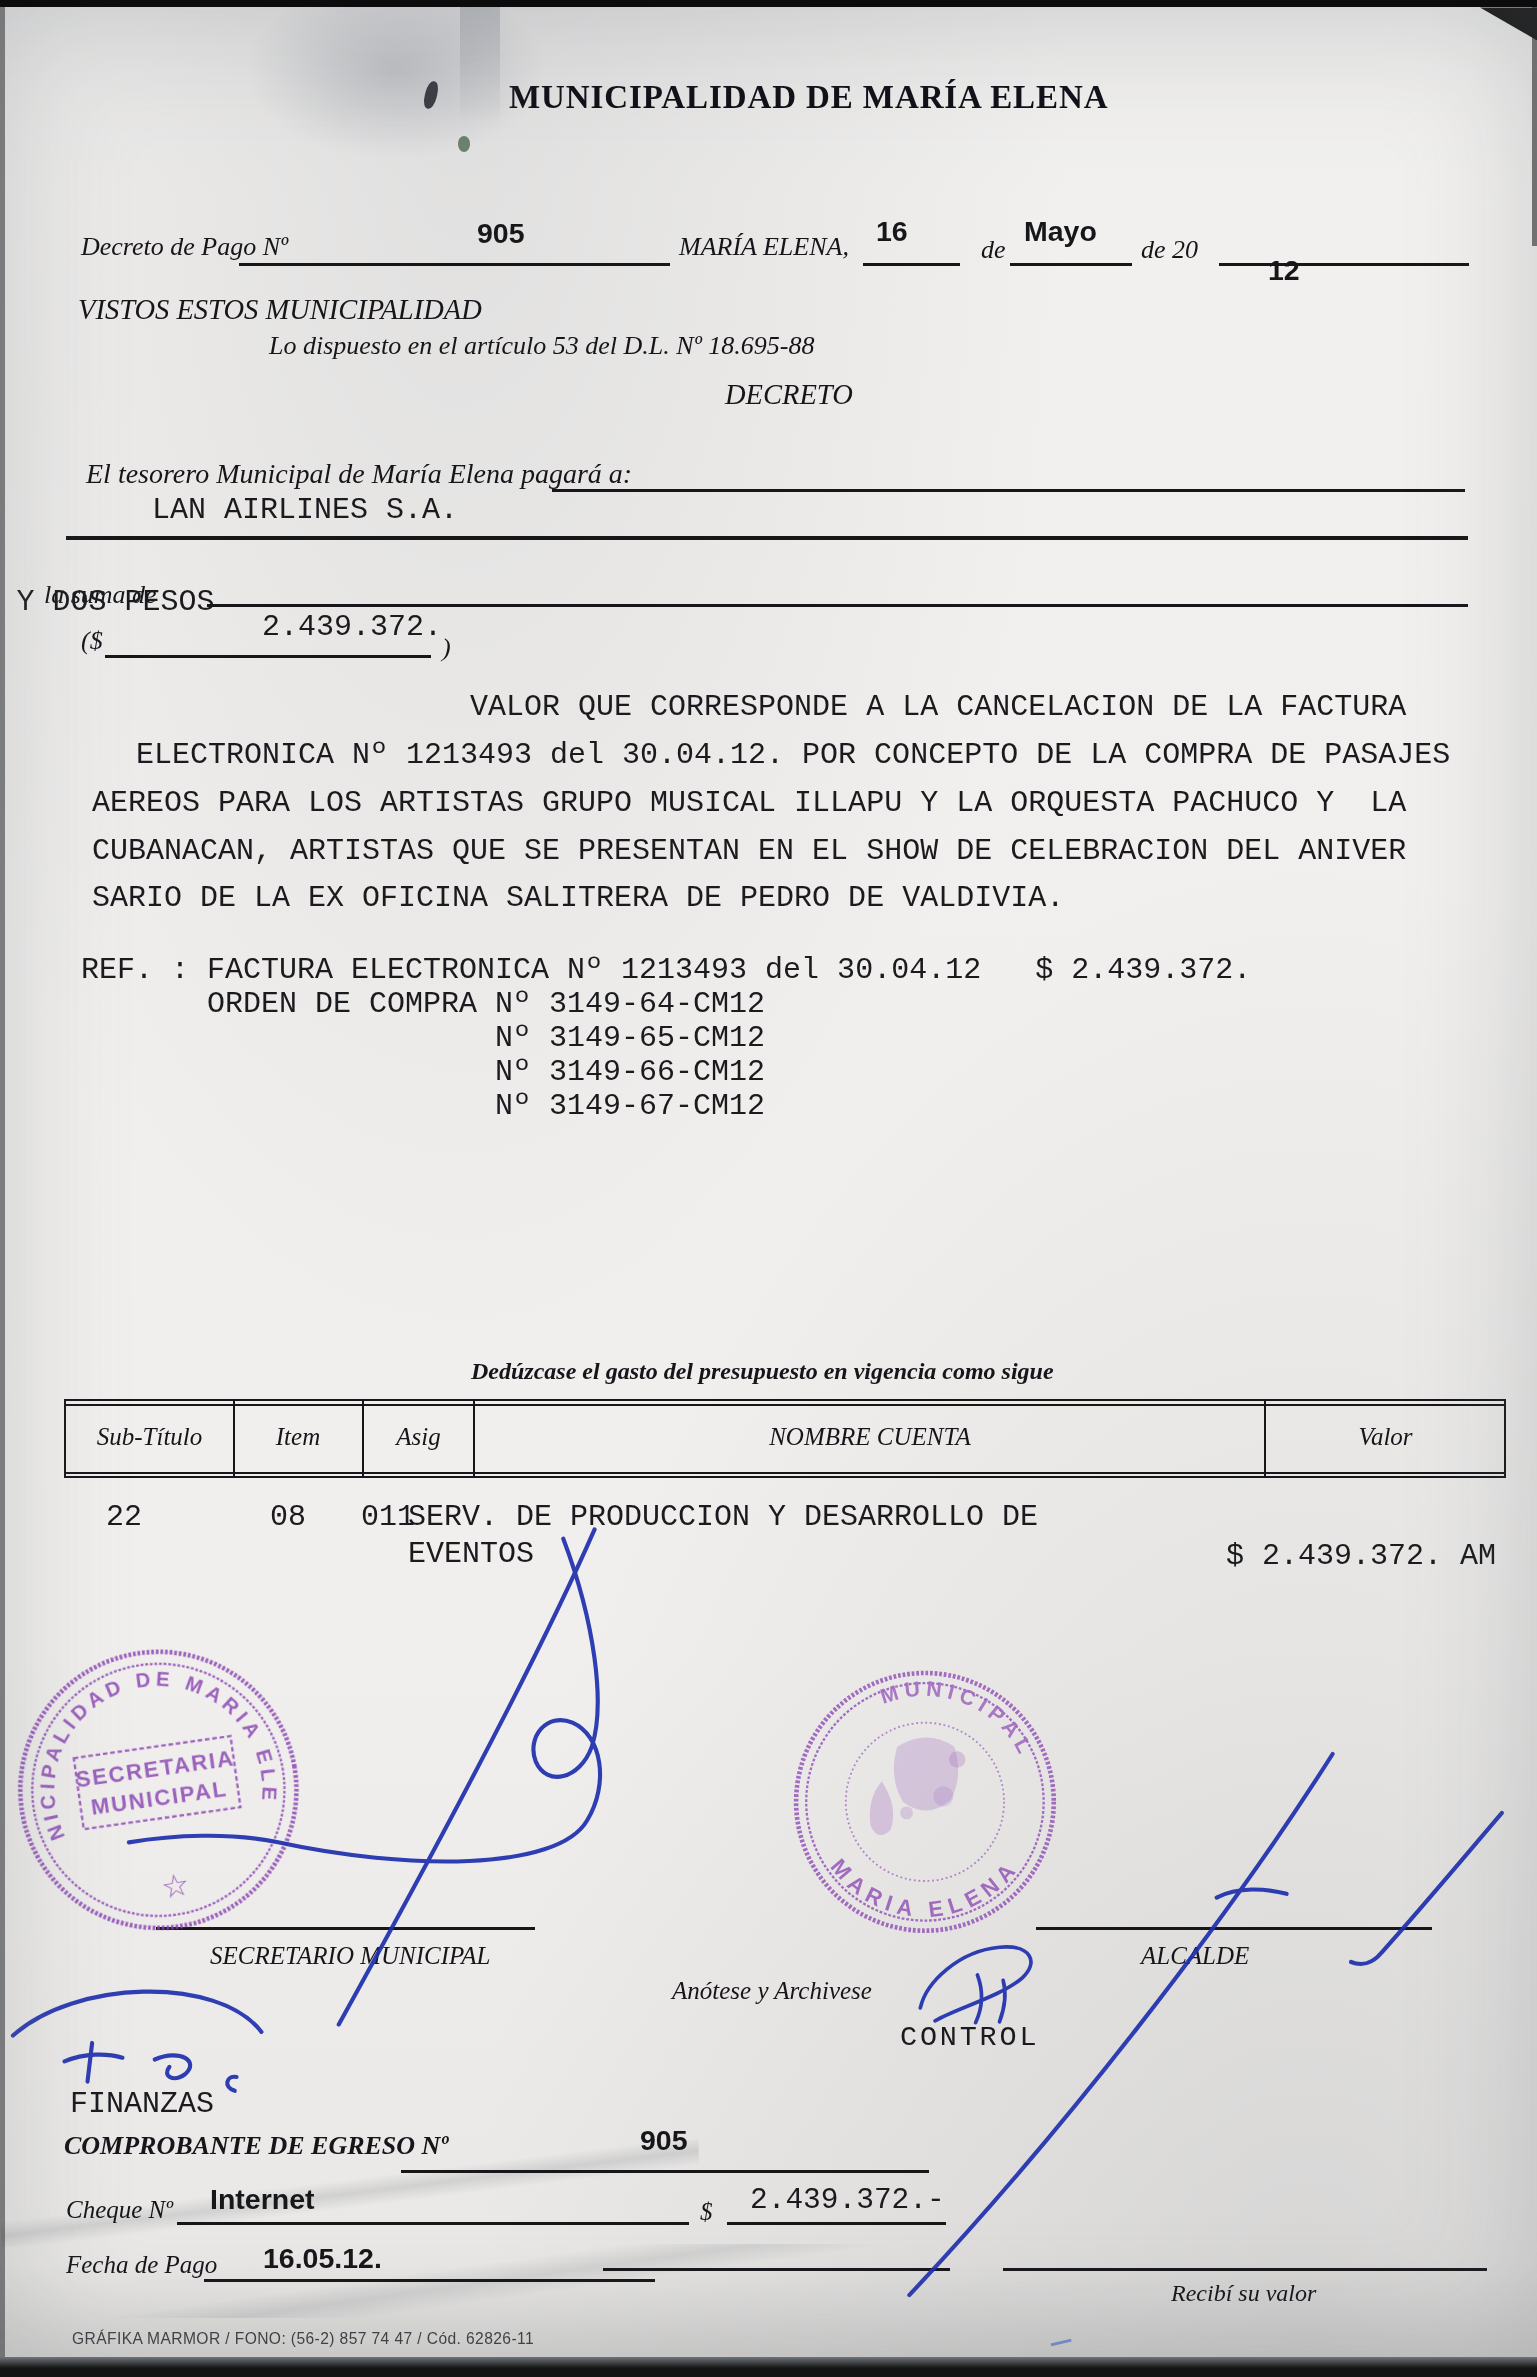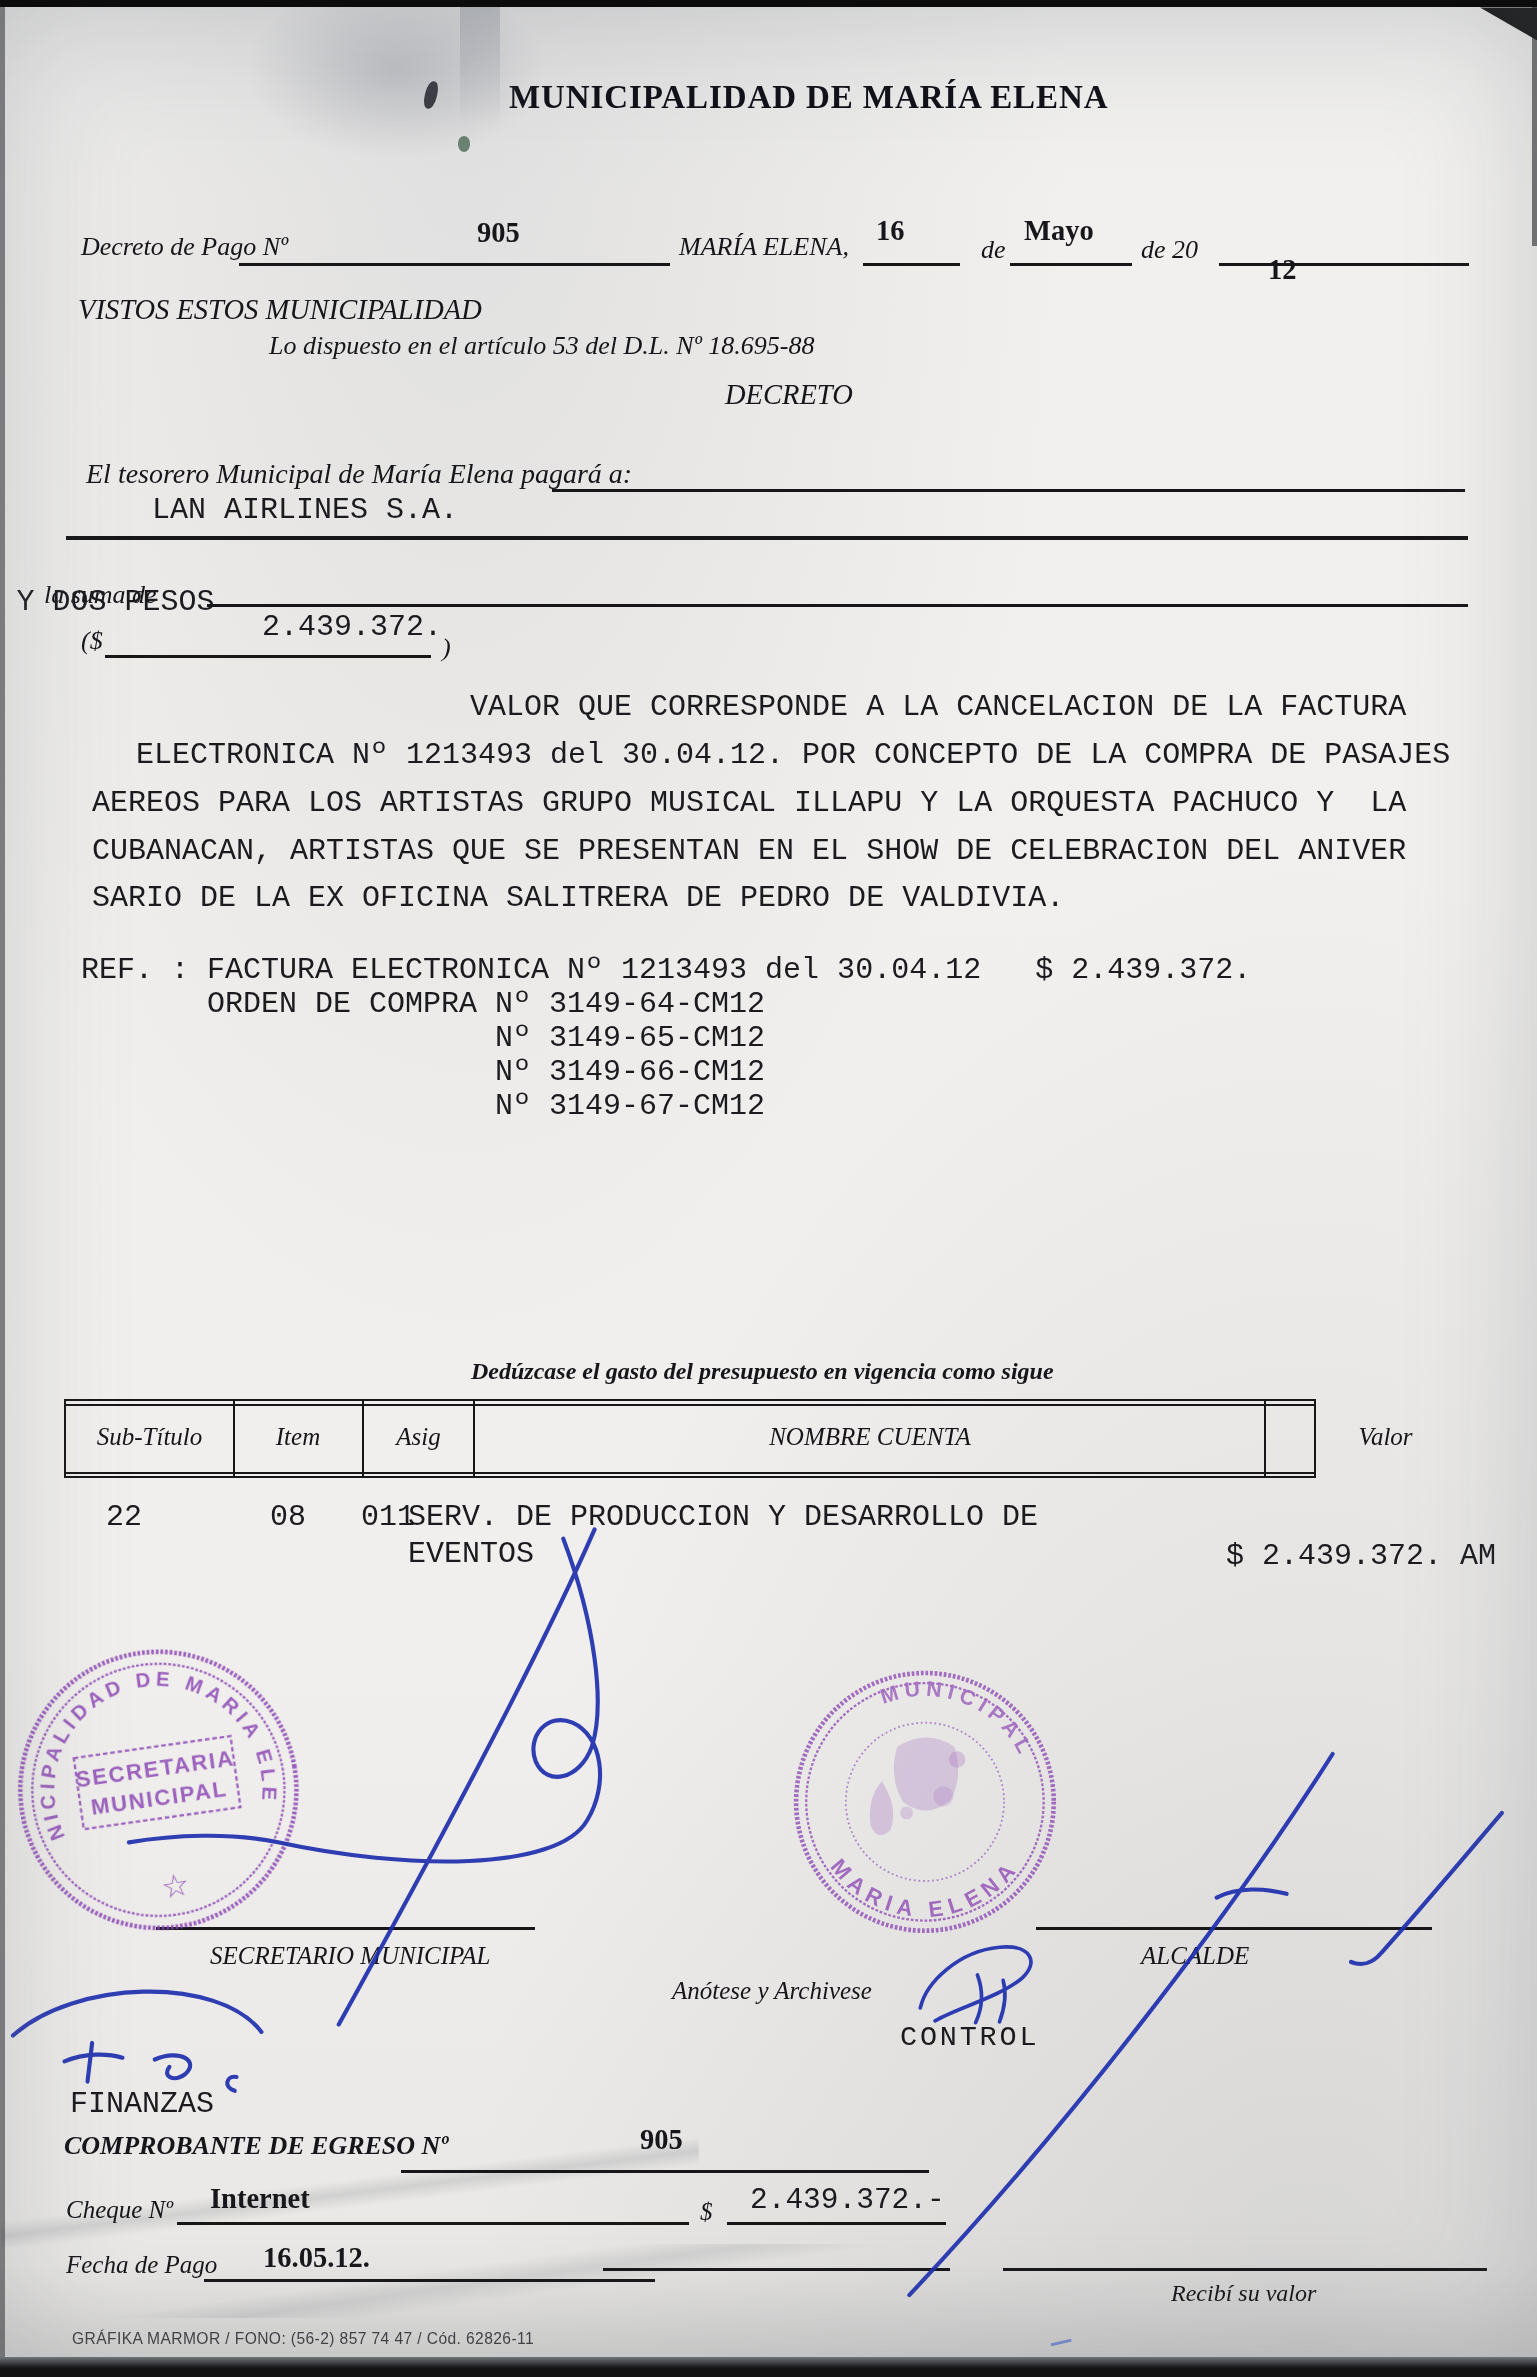--- a/index.html
+++ b/index.html
@@ -8,21 +8,21 @@
   .paper{position:absolute;left:0;top:7.4px;right:0;bottom:20px;
          background:
            radial-gradient(ellipse at 30% 4%, rgba(150,150,158,.18), transparent 40%),
            radial-gradient(ellipse at 85% 100%, rgba(140,140,145,.20), transparent 45%),
            linear-gradient(180deg,#ececeb 0%,#f1f0ee 8%,#f0efed 70%,#e9e8e6 96%,#d9d8d6 100%);}
   .paper::after{content:"";position:absolute;inset:0;box-shadow:inset 0 0 129px rgba(110,112,118,.30);pointer-events:none;}
   .abs{position:absolute;}
   .serif{font-family:"Liberation Serif",serif;color:#15151a;}
   .si{font-family:"Liberation Serif",serif;font-style:italic;color:#15151a;}
   .mono{font-family:"Liberation Mono","DejaVu Sans Mono",monospace;color:#1b1b1f;white-space:pre;}
-  .monob{font-family:Liberation Serif, serif;font-weight:bold;color:#17171b;white-space:pre;}
+  .monob{font-family:Liberation Sans, sans-serif;font-weight:bold;color:#17171b;white-space:pre;}
   .line{position:absolute;background:#17171a;height:2.8px;}
   .smudge{position:absolute;pointer-events:none;}
   .edge{position:absolute;pointer-events:none;}
   svg text{user-select:none;}
 </style>
 </head>
 <body>
 
 <div id="page">
   <div class="paper">
@@ -73,21 +73,21 @@
     <div class="abs mono" style="left:92px;top:874px;font-size:30px;">SARIO DE LA EX OFICINA SALITRERA DE PEDRO DE VALDIVIA.</div>
 
     <div class="abs mono" style="left:81px;top:946px;font-size:30px;">REF. : FACTURA ELECTRONICA Nº 1213493 del 30.04.12   $ 2.439.372.</div>
     <div class="abs mono" style="left:81px;top:980px;font-size:30px;">       ORDEN DE COMPRA Nº 3149-64-CM12</div>
     <div class="abs mono" style="left:81px;top:1014px;font-size:30px;">                       Nº 3149-65-CM12</div>
     <div class="abs mono" style="left:81px;top:1048px;font-size:30px;">                       Nº 3149-66-CM12</div>
     <div class="abs mono" style="left:81px;top:1082px;font-size:30px;">                       Nº 3149-67-CM12</div>
 
     <div class="abs si" style="left:471px;top:1351px;font-size:24px;font-weight:bold;">Dedúzcase el gasto del presupuesto en vigencia como sigue</div>
 
-    <div class="abs" style="left:64px;top:1392px;width:1252px;height:79px;border:2.8px solid #17171a;box-sizing:border-box;">
+    <div class="abs" style="left:64px;top:1392px;width:1442px;height:79px;border:2.8px solid #17171a;box-sizing:border-box;">
       <div class="abs" style="left:0;top:2.8px;width:100%;height:1.8px;background:#17171a;"></div>
       <div class="abs" style="left:0;bottom:2.8px;width:100%;height:1.8px;background:#17171a;"></div>
       <div class="abs" style="left:167px;top:0;width:1.8px;height:100%;background:#17171a;"></div>
       <div class="abs" style="left:296px;top:0;width:1.8px;height:100%;background:#17171a;"></div>
       <div class="abs" style="left:407px;top:0;width:1.8px;height:100%;background:#17171a;"></div>
       <div class="abs" style="left:1198px;top:0;width:1.8px;height:100%;background:#17171a;"></div>
       <div class="abs si" style="left:0;top:22px;width:167px;text-align:center;font-size:25px;">Sub-Título</div>
       <div class="abs si" style="left:168px;top:22px;width:128px;text-align:center;font-size:25px;">Item</div>
       <div class="abs si" style="left:298px;top:22px;width:109px;text-align:center;font-size:25px;">Asig</div>
       <div class="abs si" style="left:409px;top:22px;width:790px;text-align:center;font-size:25px;">NOMBRE CUENTA</div>

